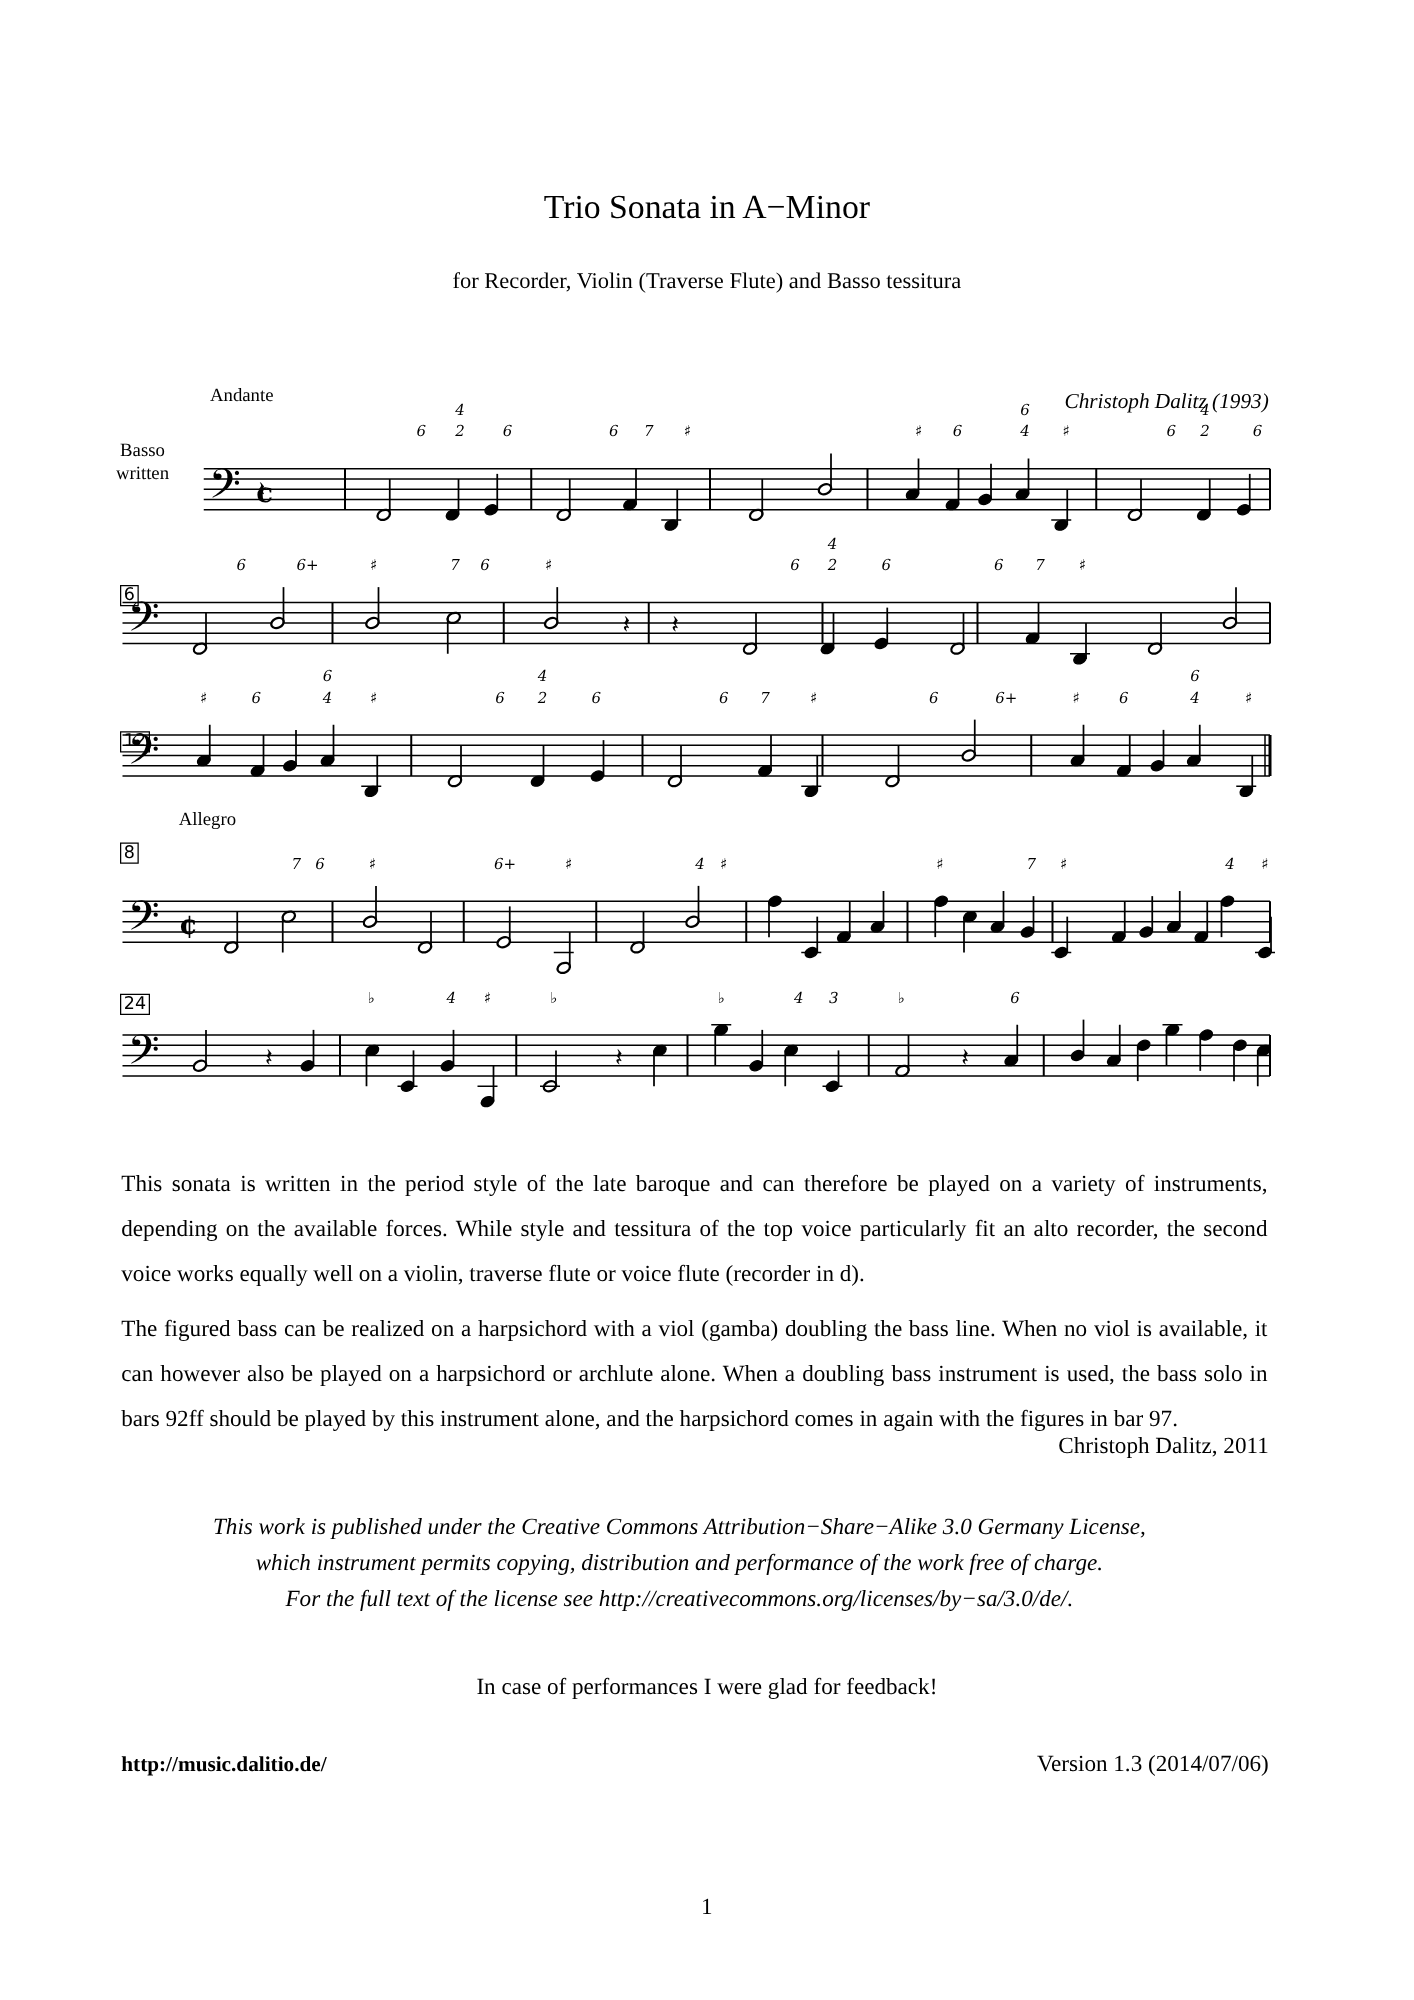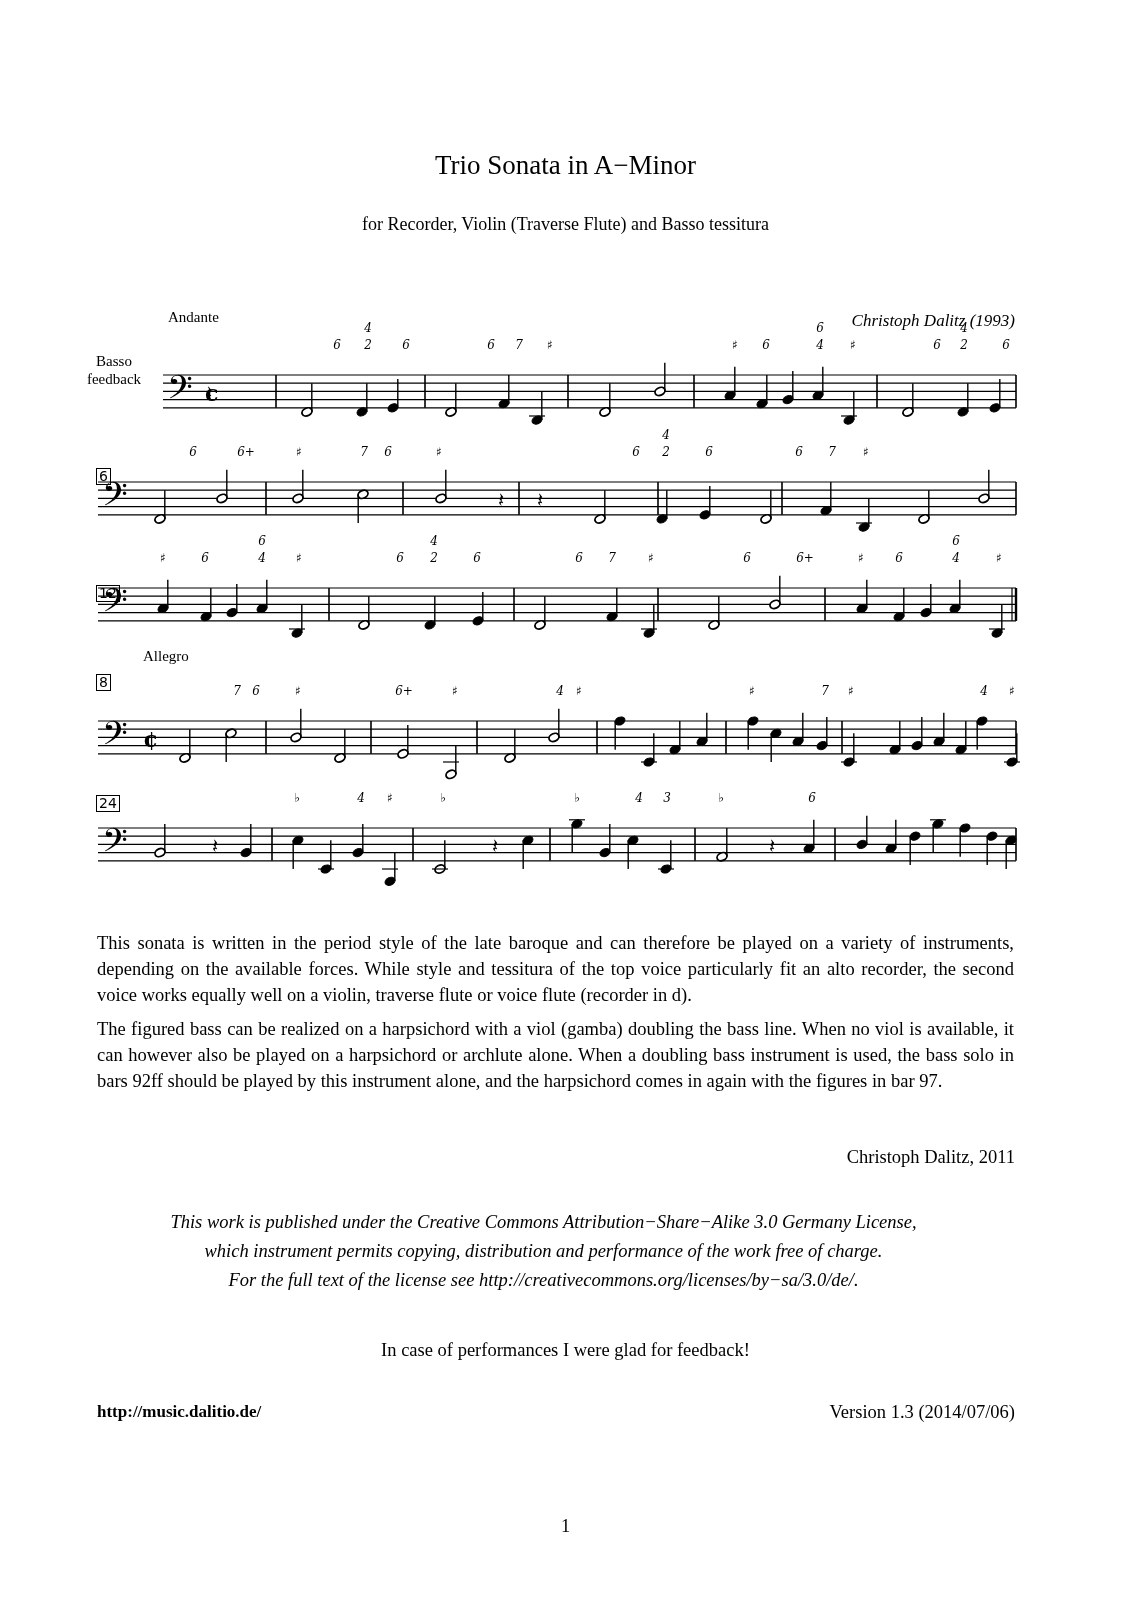--- a/index.html
+++ b/index.html
@@ -7,42 +7,42 @@
          font-family: "Liberation Serif", "DejaVu Serif", serif; color: #000; }
   .abs { position: absolute; }
   .title { left: 0; width: 1131px; top: 150px; text-align: center; font-size: 27px; }
   .subtitle { left: 0; width: 1131px; top: 214px; text-align: center; font-size: 18px; }
   .composer { right: 116px; top: 268px; font-size: 17px; font-style: italic; margin-top: 43px; }
   .tempo { font-size: 15px; }
   .instr { left: 74px; width: 80px; text-align: center; font-size: 15px; line-height: 18px; }
   .barnum { font-size: 14px; border: 1px solid #000; padding: 0 2px; line-height: 15px; font-family: "DejaVu Sans", sans-serif; }
   svg.score { position: absolute; left: 0; top: 0; }
   .fig { font-family: "DejaVu Serif", serif; font-style: italic; font-size: 12px; }
-  .text-block { left: 97px; width: 917px; font-size: 18.5px; line-height: 26px; text-align: justify; }
+  .text-block { left: 97px; width: 917px; font-size: 18.5px; line-height: 36px; text-align: justify; }
   .text-block p { margin: 0 0 8px 0; }
   .signature { right: 116px; top: 1147px; font-size: 18.5px; }
   .license { left: 0; width: 1087px; top: 1208px; text-align: center; font-size: 18.5px; font-style: italic; line-height: 29px; }
   .feedback { left: 0; width: 1131px; top: 1340px; text-align: center; font-size: 18.5px; }
   .url { left: 97px; top: 1402px; font-size: 17px; font-weight: bold; }
   .version { right: 116px; top: 1402px; font-size: 18.5px; }
   .pagenum { left: 0; width: 1131px; top: 1516px; text-align: center; font-size: 18.5px; }
 </style>
 </head>
 <body>
 
 <div class="abs title">Trio Sonata in A−Minor</div>
 <div class="abs subtitle">for Recorder, Violin (Traverse Flute) and Basso tessitura</div>
 <div class="abs composer">Christoph Dalitz (1993)</div>
 
 <div class="abs tempo" style="left:168px; top:309px;">Andante</div>
 <div class="abs tempo" style="left:143px; top:648px;">Allegro</div>
 
 <div class="abs instr" style="top:352px;">
   <div>Basso</div>
-  <div>feedback</div>
+  <div>written</div>
 </div>
 
 <div class="abs barnum" style="left:96px; top:468px;">6</div>
 <div class="abs barnum" style="left:96px; top:573px;margin-top:12px;">12</div>
 <div class="abs barnum" style="left:96px; top:674px;">8</div>
 <div class="abs barnum" style="left:96px; top:795px;">24</div>
 
 <svg class="score" width="1131" height="900" id="score-svg">
     <g>
       <line x1="163" x2="1016" y1="375" y2="375" stroke="#000" stroke-width="1.2"></line>

